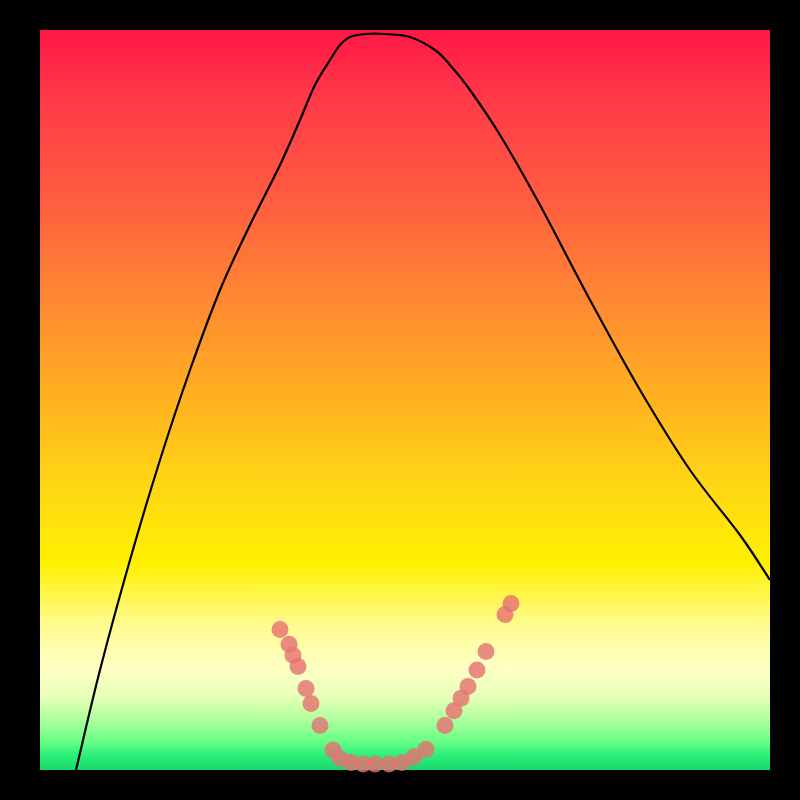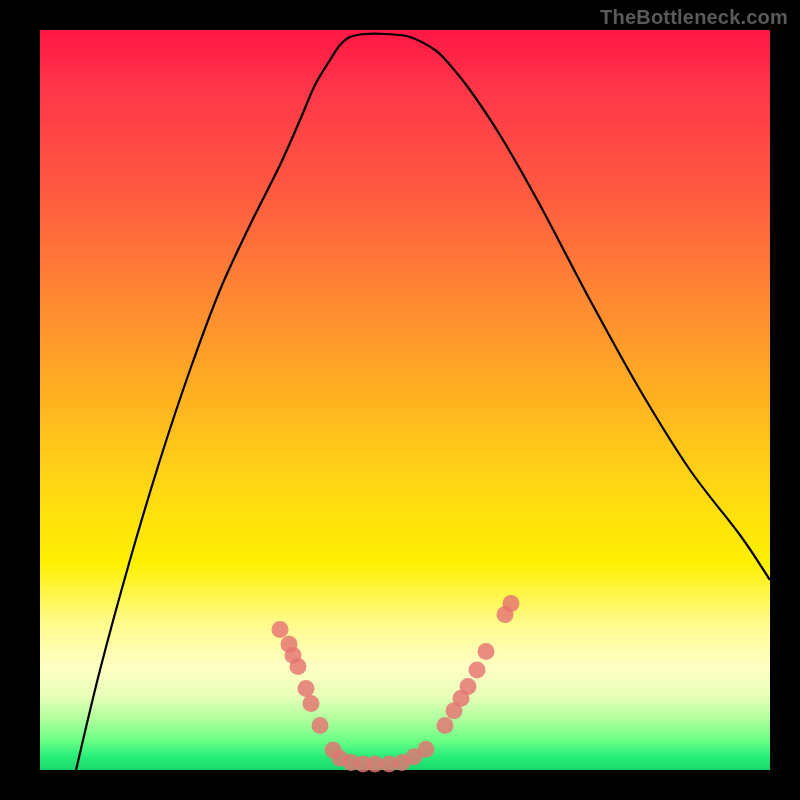--- a/index.html
+++ b/index.html
@@ -70,21 +70,20 @@
   .dot {
     fill: #e57373;
     fill-opacity: 0.82;
   }
 </style>
 </head>
 <body>
 
 <div class="frame">
 
-  <div class="watermark">TheBottleneck.com</div>
 
   <div class="plot-area">
     <svg class="curve" viewBox="0 0 730 740" preserveAspectRatio="none">
       <path id="curve-path" class="curve-path" d="M 36.0 740.0 C 40.0 723.3, 51.0 675.0, 60.0 640.0 C 69.0 605.0, 80.0 565.0, 90.0 530.0 C 100.0 495.0, 110.0 461.7, 120.0 430.0 C 130.0 398.3, 140.0 368.3, 150.0 340.0 C 160.0 311.7, 170.0 284.2, 180.0 260.0 C 190.0 235.8, 200.0 215.8, 210.0 195.0 C 220.0 174.2, 231.7 152.5, 240.0 135.0 C 248.3 117.5, 254.2 103.3, 260.0 90.0 C 265.8 76.7, 270.0 65.0, 275.0 55.0 C 280.0 45.0, 285.8 36.7, 290.0 30.0 C 294.2 23.3, 296.7 18.8, 300.0 15.0 C 303.3 11.2, 305.8 8.8, 310.0 7.0 C 314.2 5.2, 319.2 4.5, 325.0 4.0 C 330.8 3.5, 337.5 3.5, 345.0 4.0 C 352.5 4.5, 361.7 4.3, 370.0 7.0 C 378.3 9.7, 388.3 15.3, 395.0 20.0 C 401.7 24.7, 404.2 28.3, 410.0 35.0 C 415.8 41.7, 421.7 48.3, 430.0 60.0 C 438.3 71.7, 448.3 85.8, 460.0 105.0 C 471.7 124.2, 485.0 147.5, 500.0 175.0 C 515.0 202.5, 533.3 239.2, 550.0 270.0 C 566.7 300.8, 583.3 331.7, 600.0 360.0 C 616.7 388.3, 633.3 415.8, 650.0 440.0 C 666.7 464.2, 686.7 486.7, 700.0 505.0 C 713.3 523.3, 725.0 542.5, 730.0 550.0"></path>
       <g id="markers-group">
           <circle cx="240" cy="599.4" r="8.5" class="dot"></circle>
           <circle cx="249" cy="614.2" r="8.5" class="dot"></circle>
           <circle cx="253" cy="625.3" r="8.5" class="dot"></circle>
           <circle cx="258" cy="636.4" r="8.5" class="dot"></circle>
           <circle cx="266" cy="658.6" r="8.5" class="dot"></circle>

